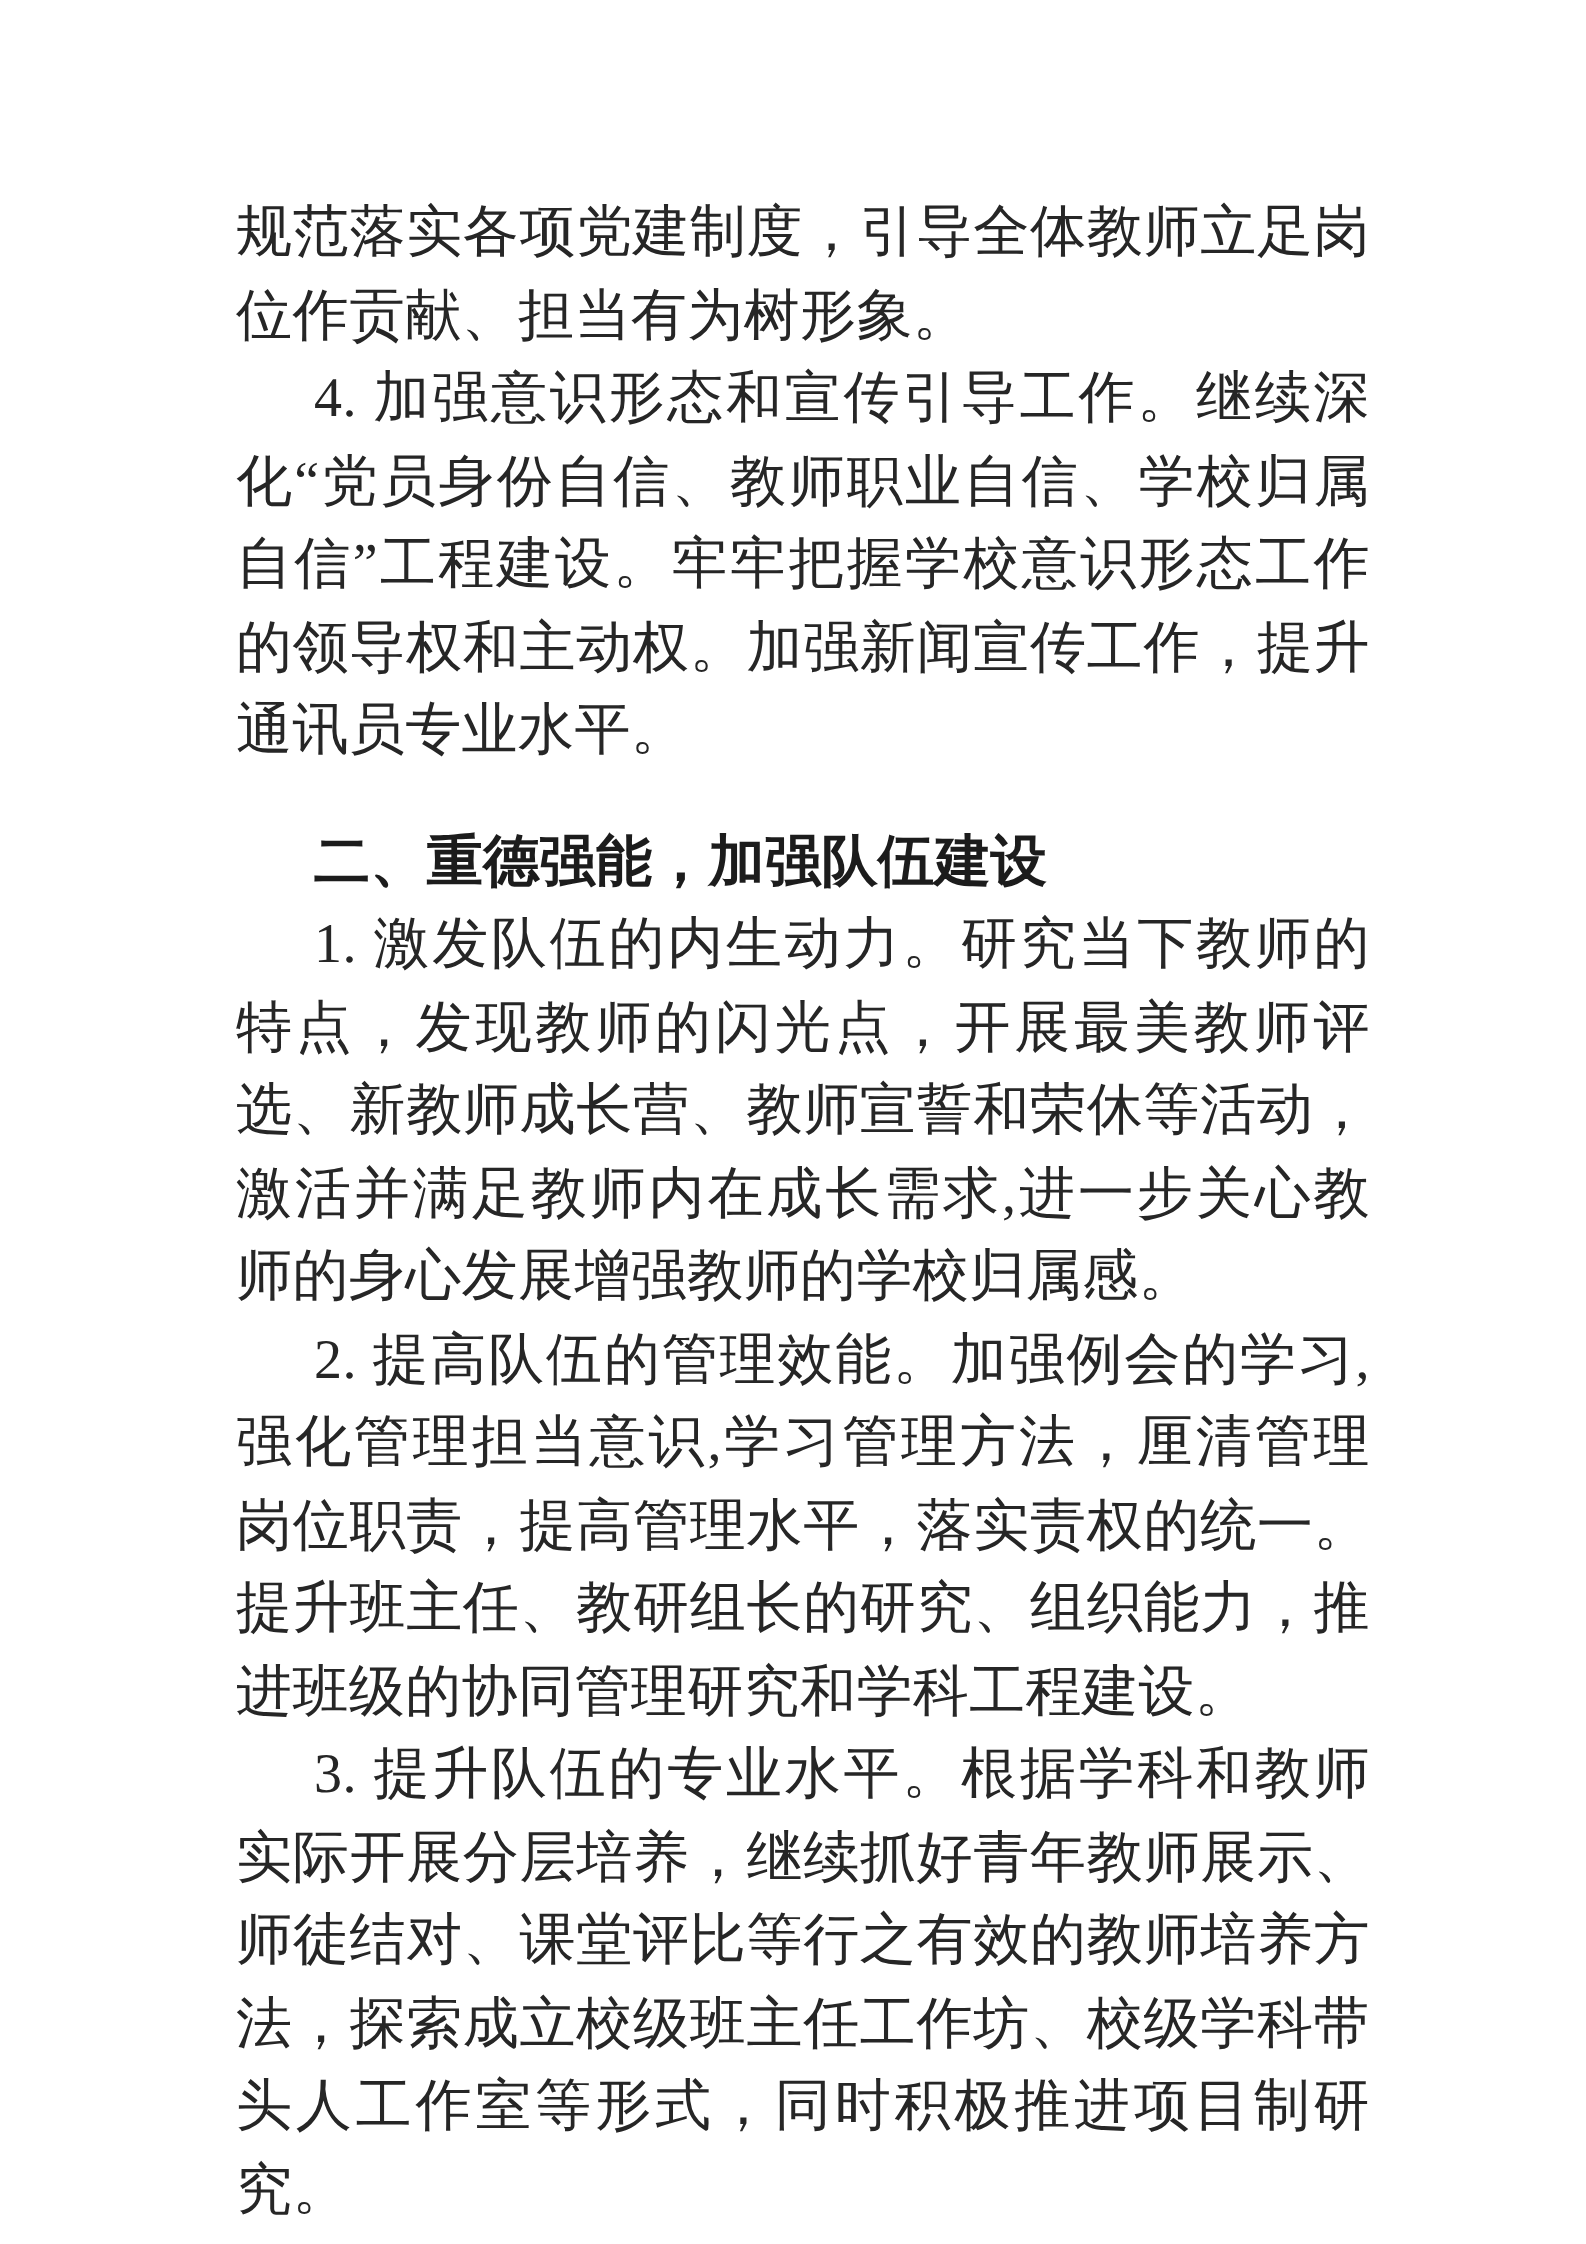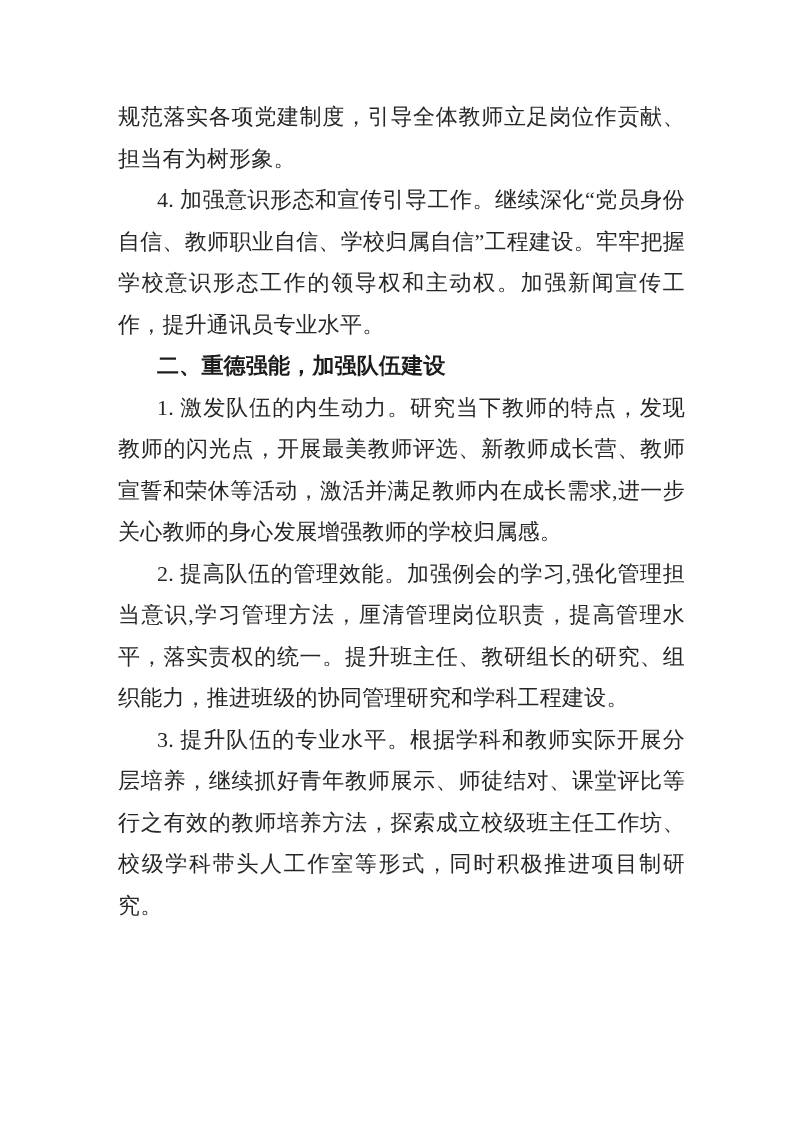--- a/index.html
+++ b/index.html
@@ -9,37 +9,38 @@
   }
   .page {
     position: relative;
     width: 793px;
     height: 1122px;
     box-sizing: border-box;
     background: #ffffff;
     padding: 96px 108px 0 118px;
     overflow: hidden;
     font-family: "Liberation Serif", "DejaVu Serif", serif;
-    font-size: 22px;
+    font-size: 28px;
     line-height: 41.5px;
     color: #262626;
   }
   .para {
     margin: 0;
     text-align: justify;
     text-justify: inter-ideograph;
     text-align-last: left;
     letter-spacing: 0.2px;
   }
   .para.indent {
     text-indent: 39px;
   }
   .para.heading {
     font-weight: 700;
     color: #1c1c1c;
+    margin-top: 24px;
   }
 </style>
 </head>
 <body>
 
 <div class="page">
   <p class="para">规范落实各项党建制度，引导全体教师立足岗位作贡献、担当有为树形象。</p>
   <p class="para indent">4. 加强意识形态和宣传引导工作。继续深化“党员身份自信、教师职业自信、学校归属自信”工程建设。牢牢把握学校意识形态工作的领导权和主动权。加强新闻宣传工作，提升通讯员专业水平。</p>
   <p class="para indent heading">二、重德强能，加强队伍建设</p>
   <p class="para indent">1. 激发队伍的内生动力。研究当下教师的特点，发现教师的闪光点，开展最美教师评选、新教师成长营、教师宣誓和荣休等活动，激活并满足教师内在成长需求,进一步关心教师的身心发展增强教师的学校归属感。</p>

